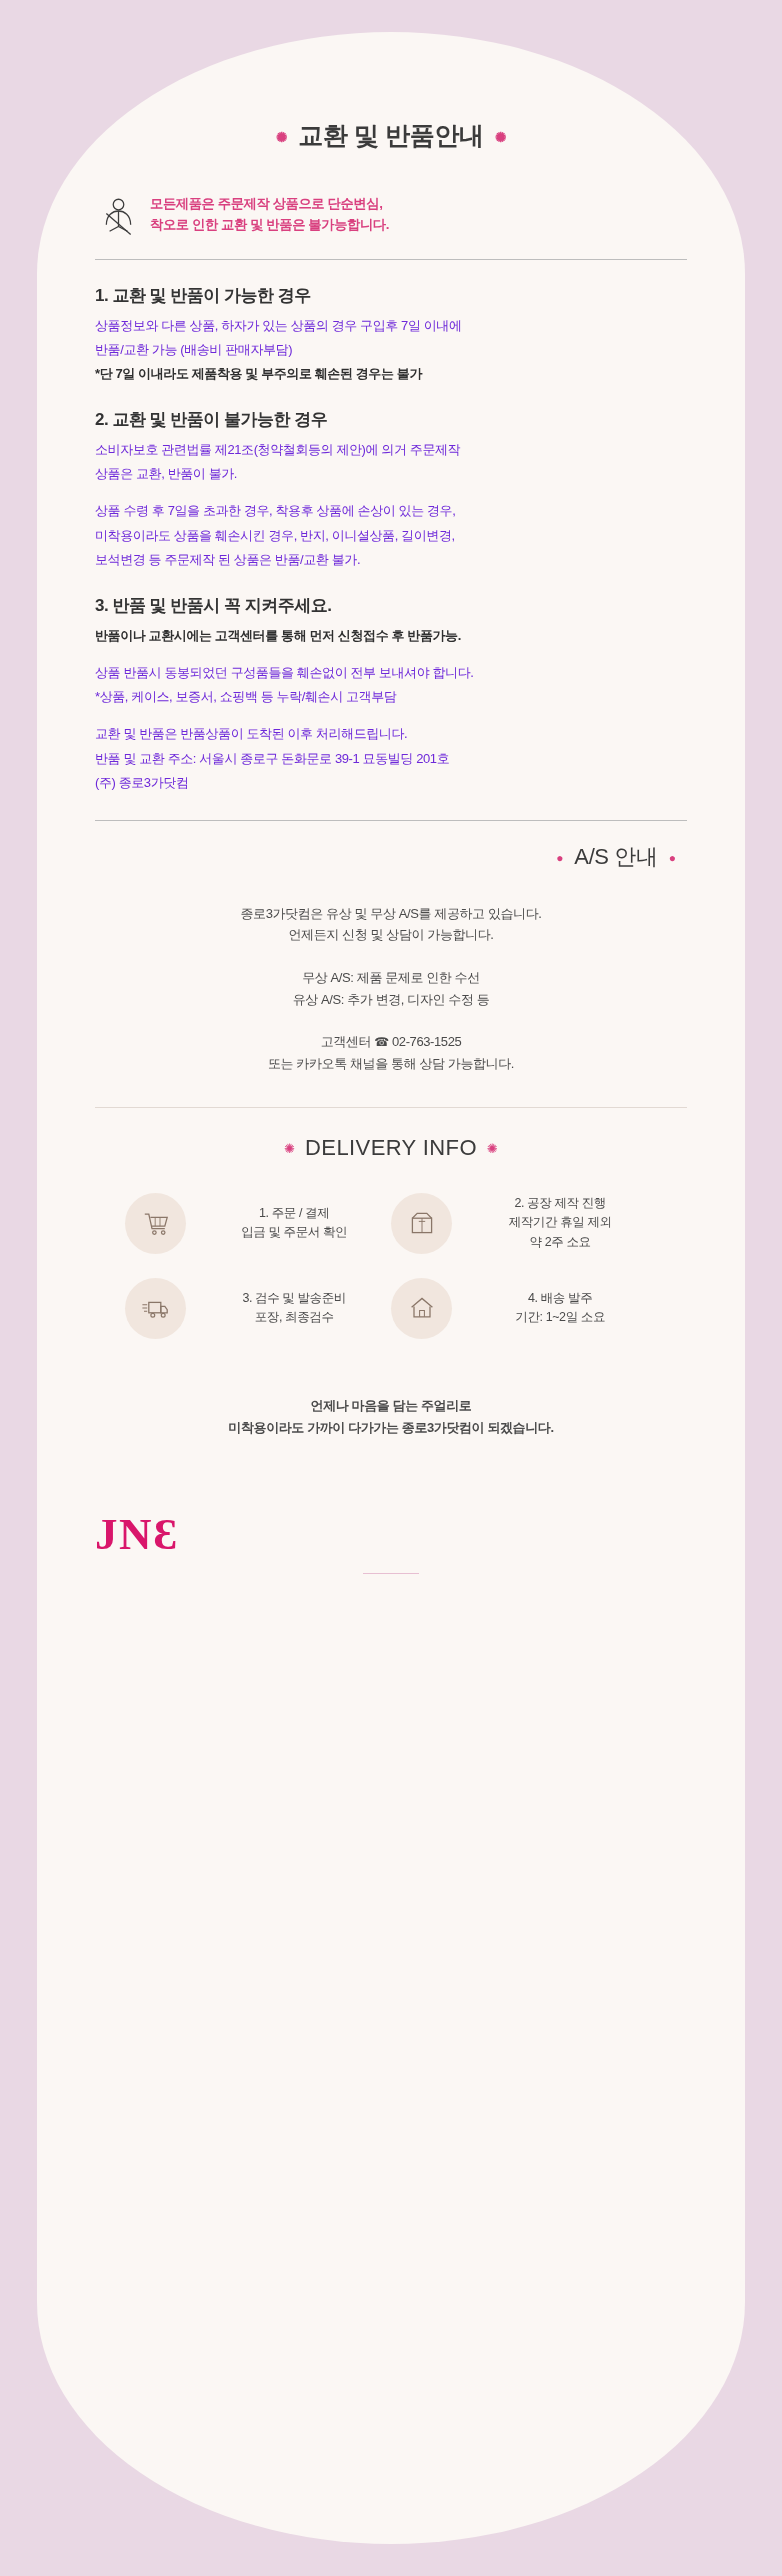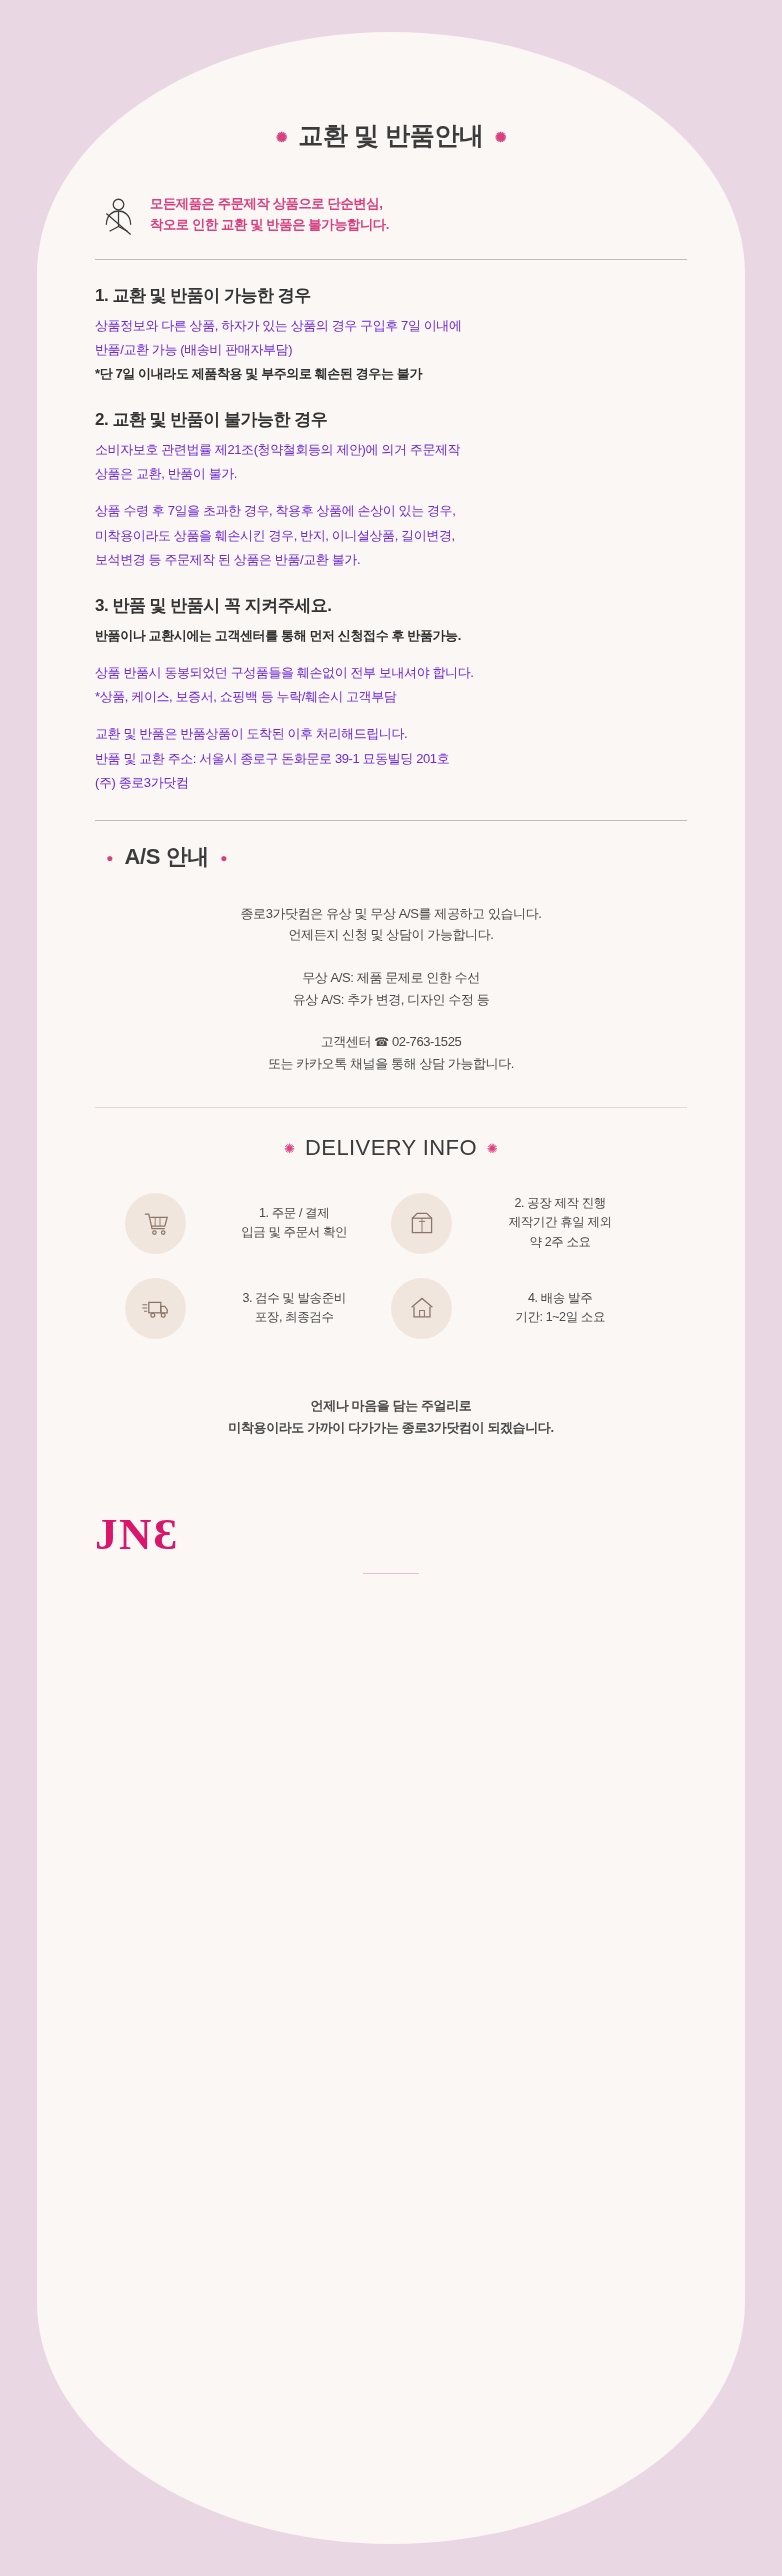--- a/index.html
+++ b/index.html
@@ -93,26 +93,26 @@
     color: #6d28d9;
     line-height: 1.62;
     letter-spacing: -0.4px;
     margin: 0 0 3.2px 0;
   }
   p.body.b { font-weight: bold; color: #2f2f2f; }
   p.gap { margin-top: 16px; }
 
   
   .as-title {
-    text-align: left;
+    text-align: right;
     font-size: 22px;
     color: #3b3b3b;
     letter-spacing: -0.4px;
     margin: 21px 0 0 0;
-    font-weight: bold;
+    font-weight: normal;
   }
   .as-title .deco {
     color: #d9407f;
     font-size: 12px;
     vertical-align: middle;
     margin: 0 11.3px;
   }
   .as-block {
     text-align: center;
     font-size: 13px;

